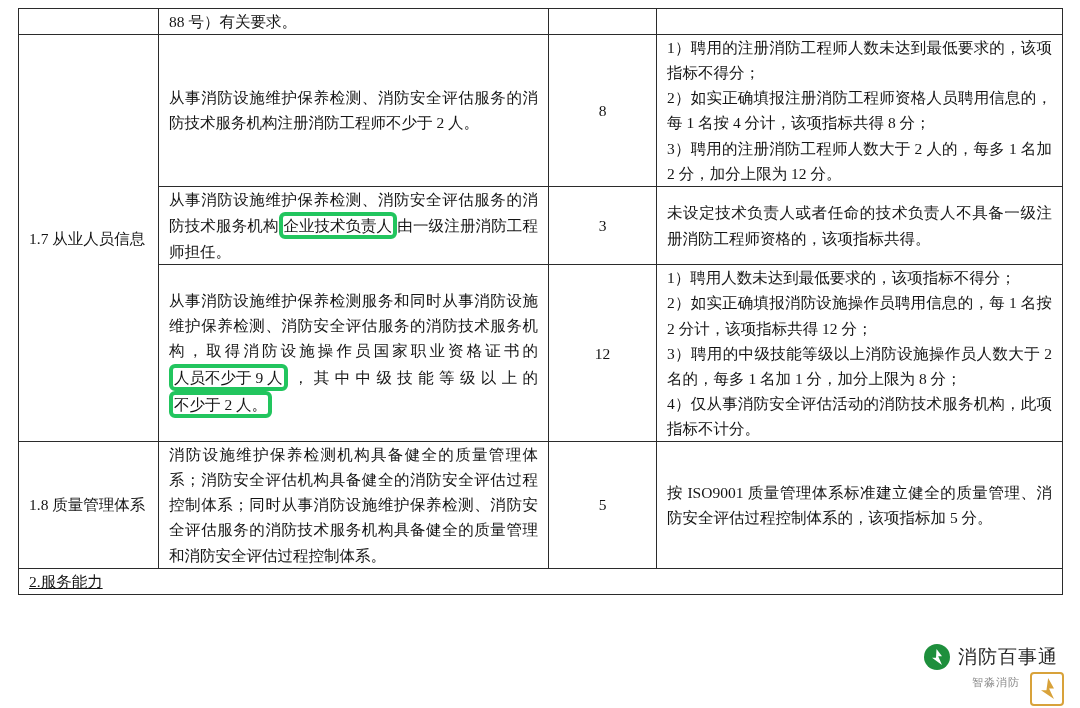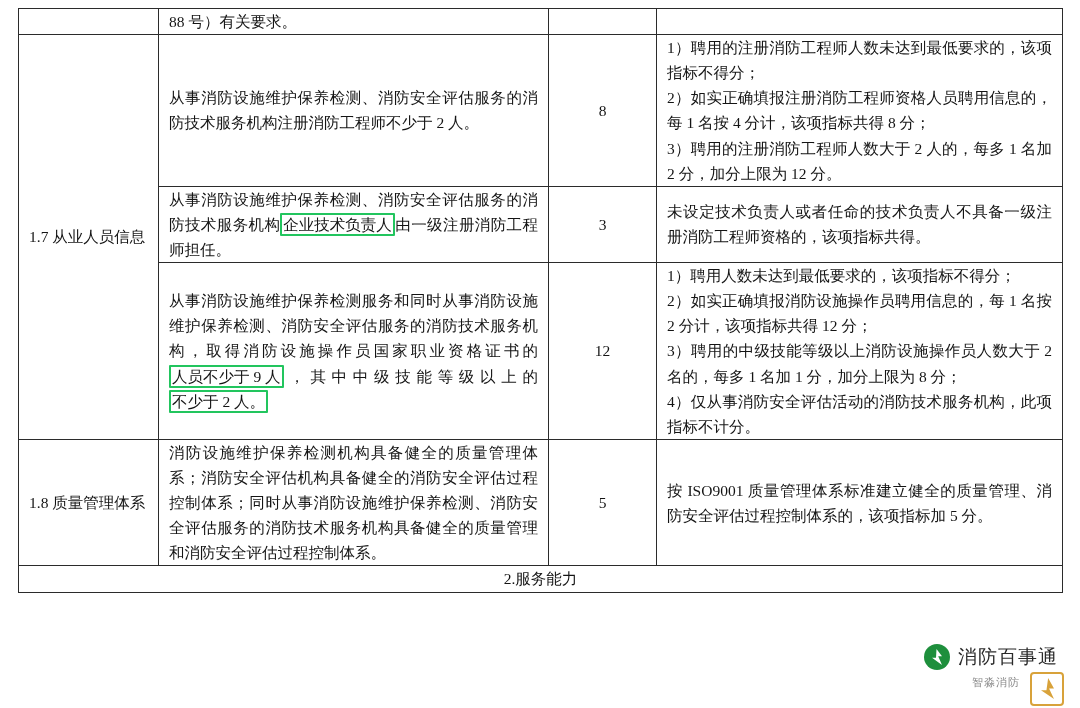--- a/index.html
+++ b/index.html
@@ -64,32 +64,33 @@
     text-justify: inter-ideograph;
   }
   .cell-top-cut {
     height: 22px;
     padding-top: 0;
     padding-bottom: 6px;
     vertical-align: top;
   }
 
   .section-row td {
-    text-align: center;
+    text-align: left;
     font-size: 18px;
     padding: 6px 0 8px 0;
+    text-decoration: underline;
   }
 
   
   .redbox {
-    border: 2px solid #22c55e;
+    border: 4px solid #22c55e;
     padding: 0 1px;
     display: inline-block;
     line-height: 1.25;
-    border-radius: 1px;
+    border-radius: 6px;
   }
 
   
   .watermark {
     position: absolute;
     right: 22px;
     bottom: 38px;
     display: flex;
     align-items: flex-start;
     gap: 8px;

